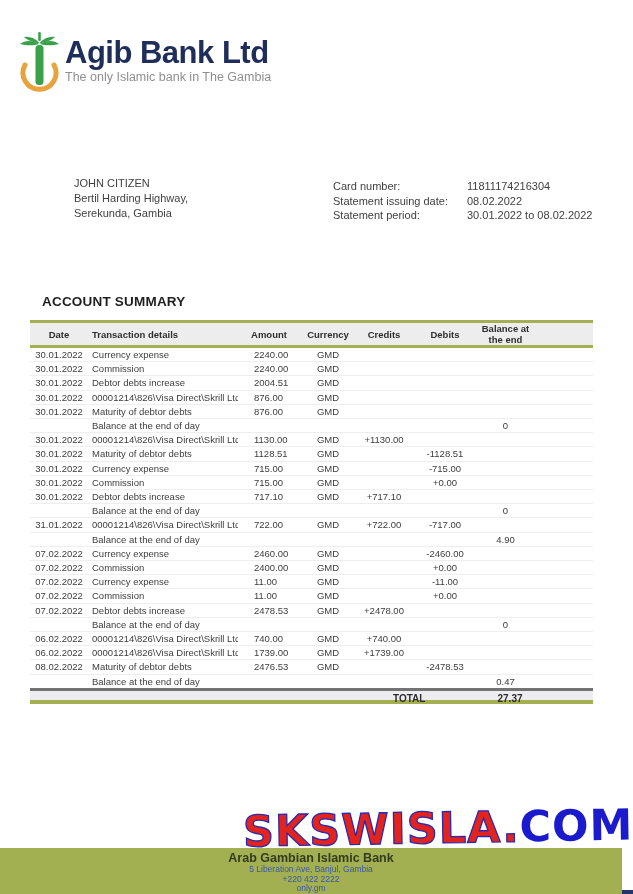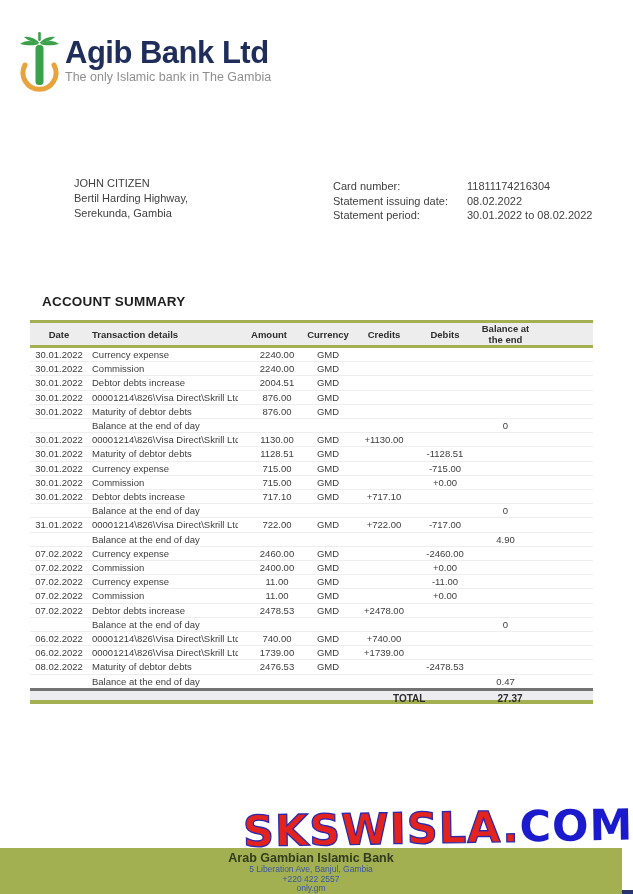--- a/index.html
+++ b/index.html
@@ -36,21 +36,21 @@
   table.stmt thead tr { background: #ededed; border-top: 3px solid #a2b052; border-bottom: 3px solid #a2b052; }
   table.stmt th { font-size: 9.5px; font-weight: bold; color: #2e2e2e; height: 17px; padding: 0; }
   table.stmt td { font-size: 9.5px; color: #3d3d3d; height: 13.2px; line-height: 13.2px; padding: 0; white-space: nowrap; overflow: hidden; }
   table.stmt tbody tr { border-bottom: 1px solid #eeeeee; }
   table.stmt tbody tr:last-child { border-bottom: none; }
 
   
   .stmt th:nth-child(1), .stmt td:nth-child(1) { width: 58px; text-align: center; }
   .stmt th:nth-child(2), .stmt td:nth-child(2) { width: 150px; text-align: left; padding-left: 4px; }
   .stmt th:nth-child(3) { width: 62px; text-align: center; }
-  .stmt td:nth-child(3) { width: 62px; text-align: center; padding-left: 16px; }
+  .stmt td:nth-child(3) { width: 62px; text-align: left; padding-left: 16px; }
   .stmt th:nth-child(4), .stmt td:nth-child(4) { width: 56px; text-align: center; }
   .stmt th:nth-child(5), .stmt td:nth-child(5) { width: 56px; text-align: center; }
   .stmt th:nth-child(6), .stmt td:nth-child(6) { width: 66px; text-align: center; }
   .stmt th:nth-child(7), .stmt td:nth-child(7) { width: 115px; text-align: center; padding-right: 60px; }
 
   
   .total-row { position: relative; height: 16px; background: #ededf0; border-top: 3px solid #737373; border-bottom: 4px solid #a2b052; }
   .total-label { position: absolute; left: 363px; top: 2px; font-size: 10px; font-weight: bold; color: #2e2e2e; }
   .total-value { position: absolute; left: 440px; top: 2px; width: 80px; text-align: center; font-size: 10px; font-weight: bold; color: #2e2e2e; }
 
@@ -358,16 +358,16 @@
   </div>
 </div>
 
 <div class="watermark">
   <span class="wm-red">SKSWISLA.</span><span class="wm-blue">COM</span>
 </div>
 
 <div class="footer">
   <div class="footer-bank">Arab Gambian Islamic Bank</div>
   <div class="footer-line">5 Liberation Ave, Banjul, Gambia</div>
-  <div class="footer-line">+220 422 2557</div>
+  <div class="footer-line">+220 422 2222</div>
   <div class="footer-line">only.gm</div>
 </div>
 <div class="footer-strip"></div>
 
 </body></html>

